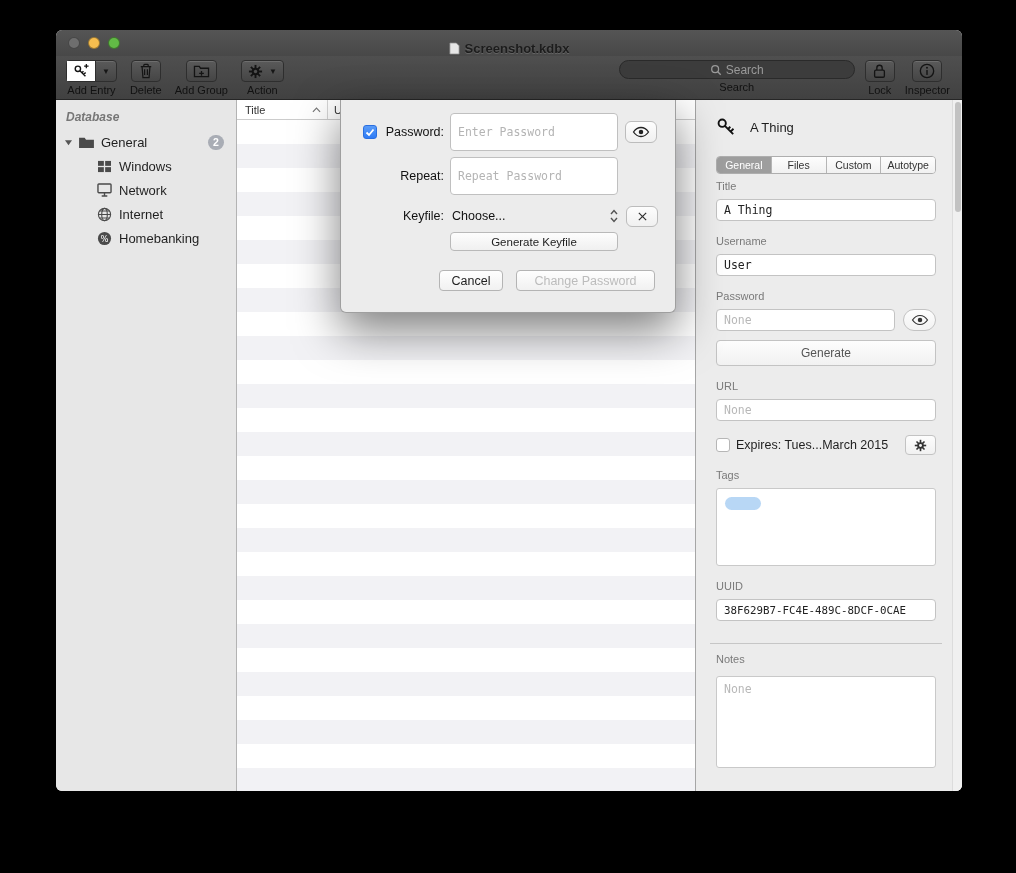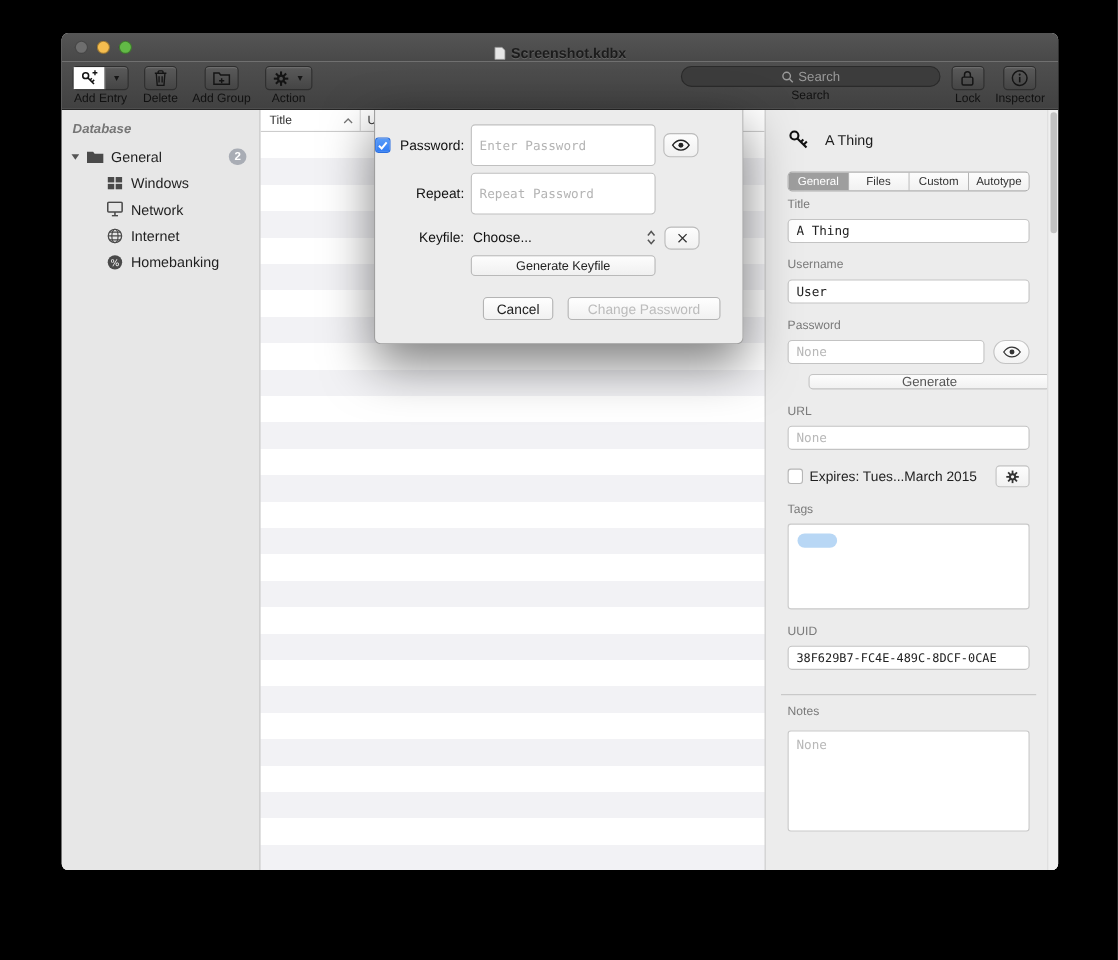--- a/index.html
+++ b/index.html
@@ -71,41 +71,41 @@
   .tab.selected { background:#9e9e9e; color:#fff; }
   .flabel { font-size:11px; color:#7a7a7a; margin:14px 0 7px; }
   .flabel.first { margin-top:6px; }
   .ifield { width:100%; height:22px; border:1px solid #c3c3c3; border-radius:4px; background:#fff; padding:0 7px;
     font-family:"DejaVu Sans Mono", monospace; font-size:11.5px; color:#222; outline:none; }
   .ifield::placeholder { color:#b8b8b8; }
   .pwrow { display:flex; align-items:center; }
   .pwrow .ifield { flex:1; }
   .eyebtn { width:33px; height:22px; margin-left:8px; border:1px solid #c3c3c3; border-radius:11px;
     background:linear-gradient(#fdfdfd,#f2f2f2); display:flex; align-items:center; justify-content:center; }
-  .genbtn { margin-top:9px; width:100%; height:14px; border:1px solid #c3c3c3; border-radius:4px;
-    background:linear-gradient(#fdfdfd,#f1f1f1); font-size:12px; color:#555; display:flex; align-items:center; justify-content:center;margin-left:19px; }
+  .genbtn { margin-top:9px; width:100%; height:26px; border:1px solid #c3c3c3; border-radius:4px;
+    background:linear-gradient(#fdfdfd,#f1f1f1); font-size:12px; color:#555; display:flex; align-items:center; justify-content:center; }
   .exprow { margin-top:14px; display:flex; align-items:center; }
   .cb-empty { width:14px; height:14px; border:1px solid #b6b6b6; border-radius:3px; background:#fff; margin-right:6px; flex:none; }
   .explabel { font-size:12.5px; color:#1f1f1f; flex:1; white-space:nowrap; overflow:hidden; }
   .gearbtn { width:31px; height:20px; border:1px solid #c3c3c3; border-radius:4px;
     background:linear-gradient(#fdfdfd,#f1f1f1); display:flex; align-items:center; justify-content:center; flex:none; }
   .tagsbox { margin-top:3px; height:78px; border:1px solid #c9c9c9; border-radius:3px; background:#fff; padding:8px; }
   .tagpill { width:36px; height:13px; background:#b8d7f5; border-radius:7px; }
   .uuidfield { font-size:10.8px; white-space:nowrap; overflow:hidden; }
   .divider { border-top:1px solid #c6c6c6; margin:22px -6px 0 -6px; }
   .notesbox { margin-top:4px; width:100%; height:92px; border:1px solid #c9c9c9; border-radius:3px; background:#fff;
     resize:none; padding:5px 7px; font-family:"DejaVu Sans Mono", monospace; font-size:11.5px; color:#222; outline:none; }
   .notesbox::placeholder { color:#b8b8b8; }
 
   
   .sheet { position:absolute; left:284px; top:0; width:336px; height:213px; background:#ececec;
     border:1px solid #9f9f9f; border-top:none; border-radius:0 0 6px 6px; z-index:50;
     box-shadow:0 18px 45px rgba(0,0,0,.5); }
   .sheet-msg { margin-top:20px; text-align:center; font-size:12px; color:#1d1d1d; }
-  .srow { display:flex; align-items:center; }
+  .srow { display:flex; align-items:center; padding-left:22px; }
   .srow.r1 { margin-top:13px; }
   .srow.r2 { margin-top:6px; }
   .srow.r3 { margin-top:10px; }
   .srow.r4 { margin-top:5px; }
   .slbl { width:81px; display:flex; align-items:center; justify-content:flex-end; font-size:12.5px; color:#111; }
   .slbl .cbchecked { margin-right:auto; }
   .cbchecked { width:14px; height:14px; border-radius:3px; background:linear-gradient(#5a9cf8,#2f7cf6);
     border:1px solid #2a6fe0; display:flex; align-items:center; justify-content:center; flex:none; }
   .cbchecked svg { display:block; }
   .sfield { width:168px; height:38px; margin-left:6px; border:1px solid #c0c0c0; border-radius:4px; background:#fff;

